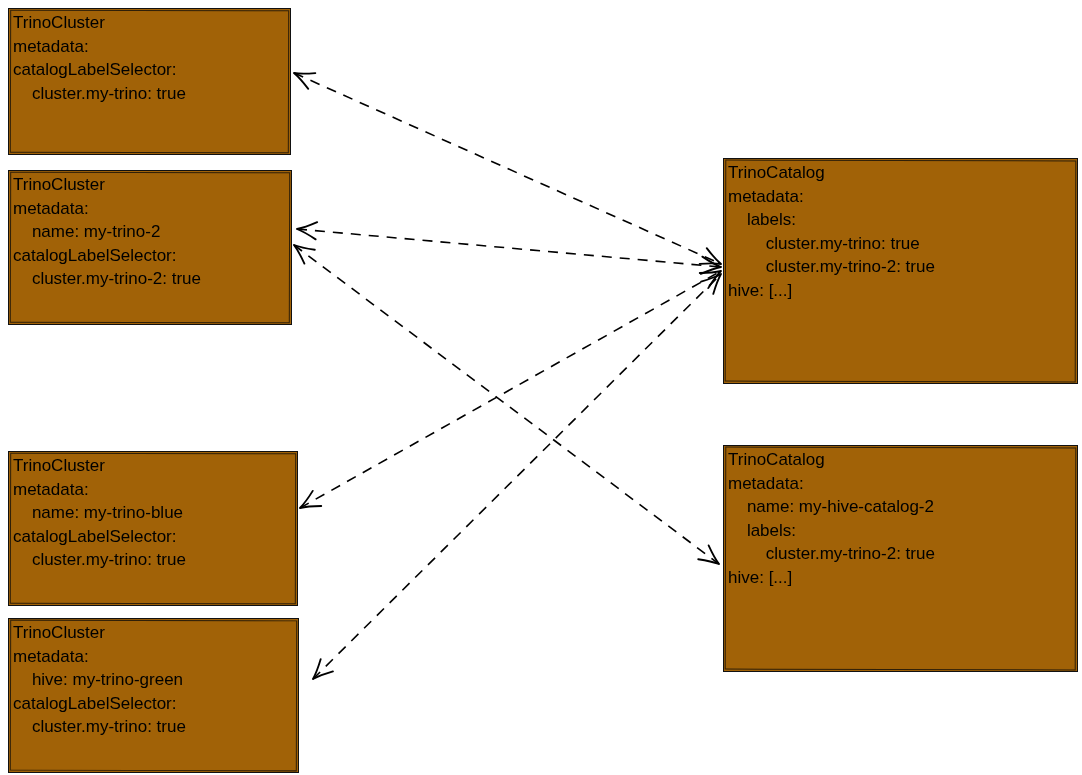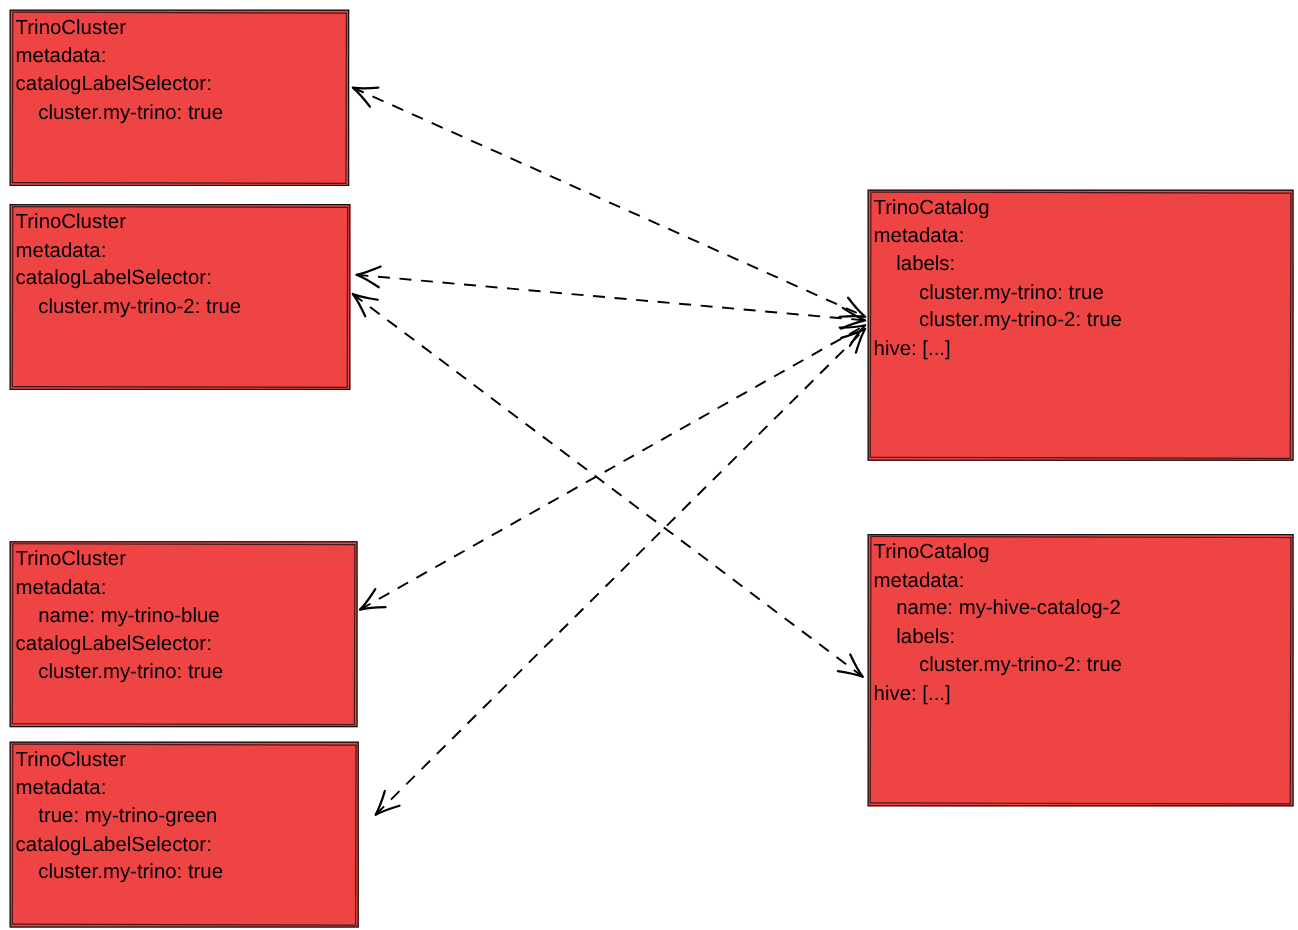--- a/index.html
+++ b/index.html
@@ -17,21 +17,21 @@
   }
   .edges {
     position: absolute;
     left: 0;
     top: 0;
     z-index: 1;
   }
   .node {
     position: absolute;
     z-index: 2;
-    background: #ef4444;
+    background: #a16207;
     border: 1.6px solid #111111;
     box-sizing: border-box;
     padding: 2px 4px;
     color: #000000;
   }
   
   .node::before {
     content: "";
     position: absolute;
     inset: 1px;
@@ -69,36 +69,37 @@
   <div class="node" style="left:8px; top:8px; width:283px; height:147px;">
     <div class="ln">TrinoCluster</div>
     <div class="ln">metadata:</div>
     <div class="ln">catalogLabelSelector:</div>
     <div class="ln">    cluster.my-trino: true</div>
   </div>
 
   <div class="node" style="left:8px; top:170px; width:284px; height:155px;">
     <div class="ln">TrinoCluster</div>
     <div class="ln">metadata:</div>
+    <div class="ln">    name: my-trino-2</div>
     <div class="ln">catalogLabelSelector:</div>
     <div class="ln">    cluster.my-trino-2: true</div>
   </div>
 
   <div class="node" style="left:8px; top:451px; width:290px; height:155px;">
     <div class="ln">TrinoCluster</div>
     <div class="ln">metadata:</div>
     <div class="ln">    name: my-trino-blue</div>
     <div class="ln">catalogLabelSelector:</div>
     <div class="ln">    cluster.my-trino: true</div>
   </div>
 
   <div class="node" style="left:8px; top:618px; width:291px; height:155px;">
     <div class="ln">TrinoCluster</div>
     <div class="ln">metadata:</div>
-    <div class="ln">    true: my-trino-green</div>
+    <div class="ln">    hive: my-trino-green</div>
     <div class="ln">catalogLabelSelector:</div>
     <div class="ln">    cluster.my-trino: true</div>
   </div>
 
   <div class="node" style="left:723px; top:158px; width:355px; height:226px;">
     <div class="ln">TrinoCatalog</div>
     <div class="ln">metadata:</div>
     <div class="ln">    labels:</div>
     <div class="ln">        cluster.my-trino: true</div>
     <div class="ln">        cluster.my-trino-2: true</div>

